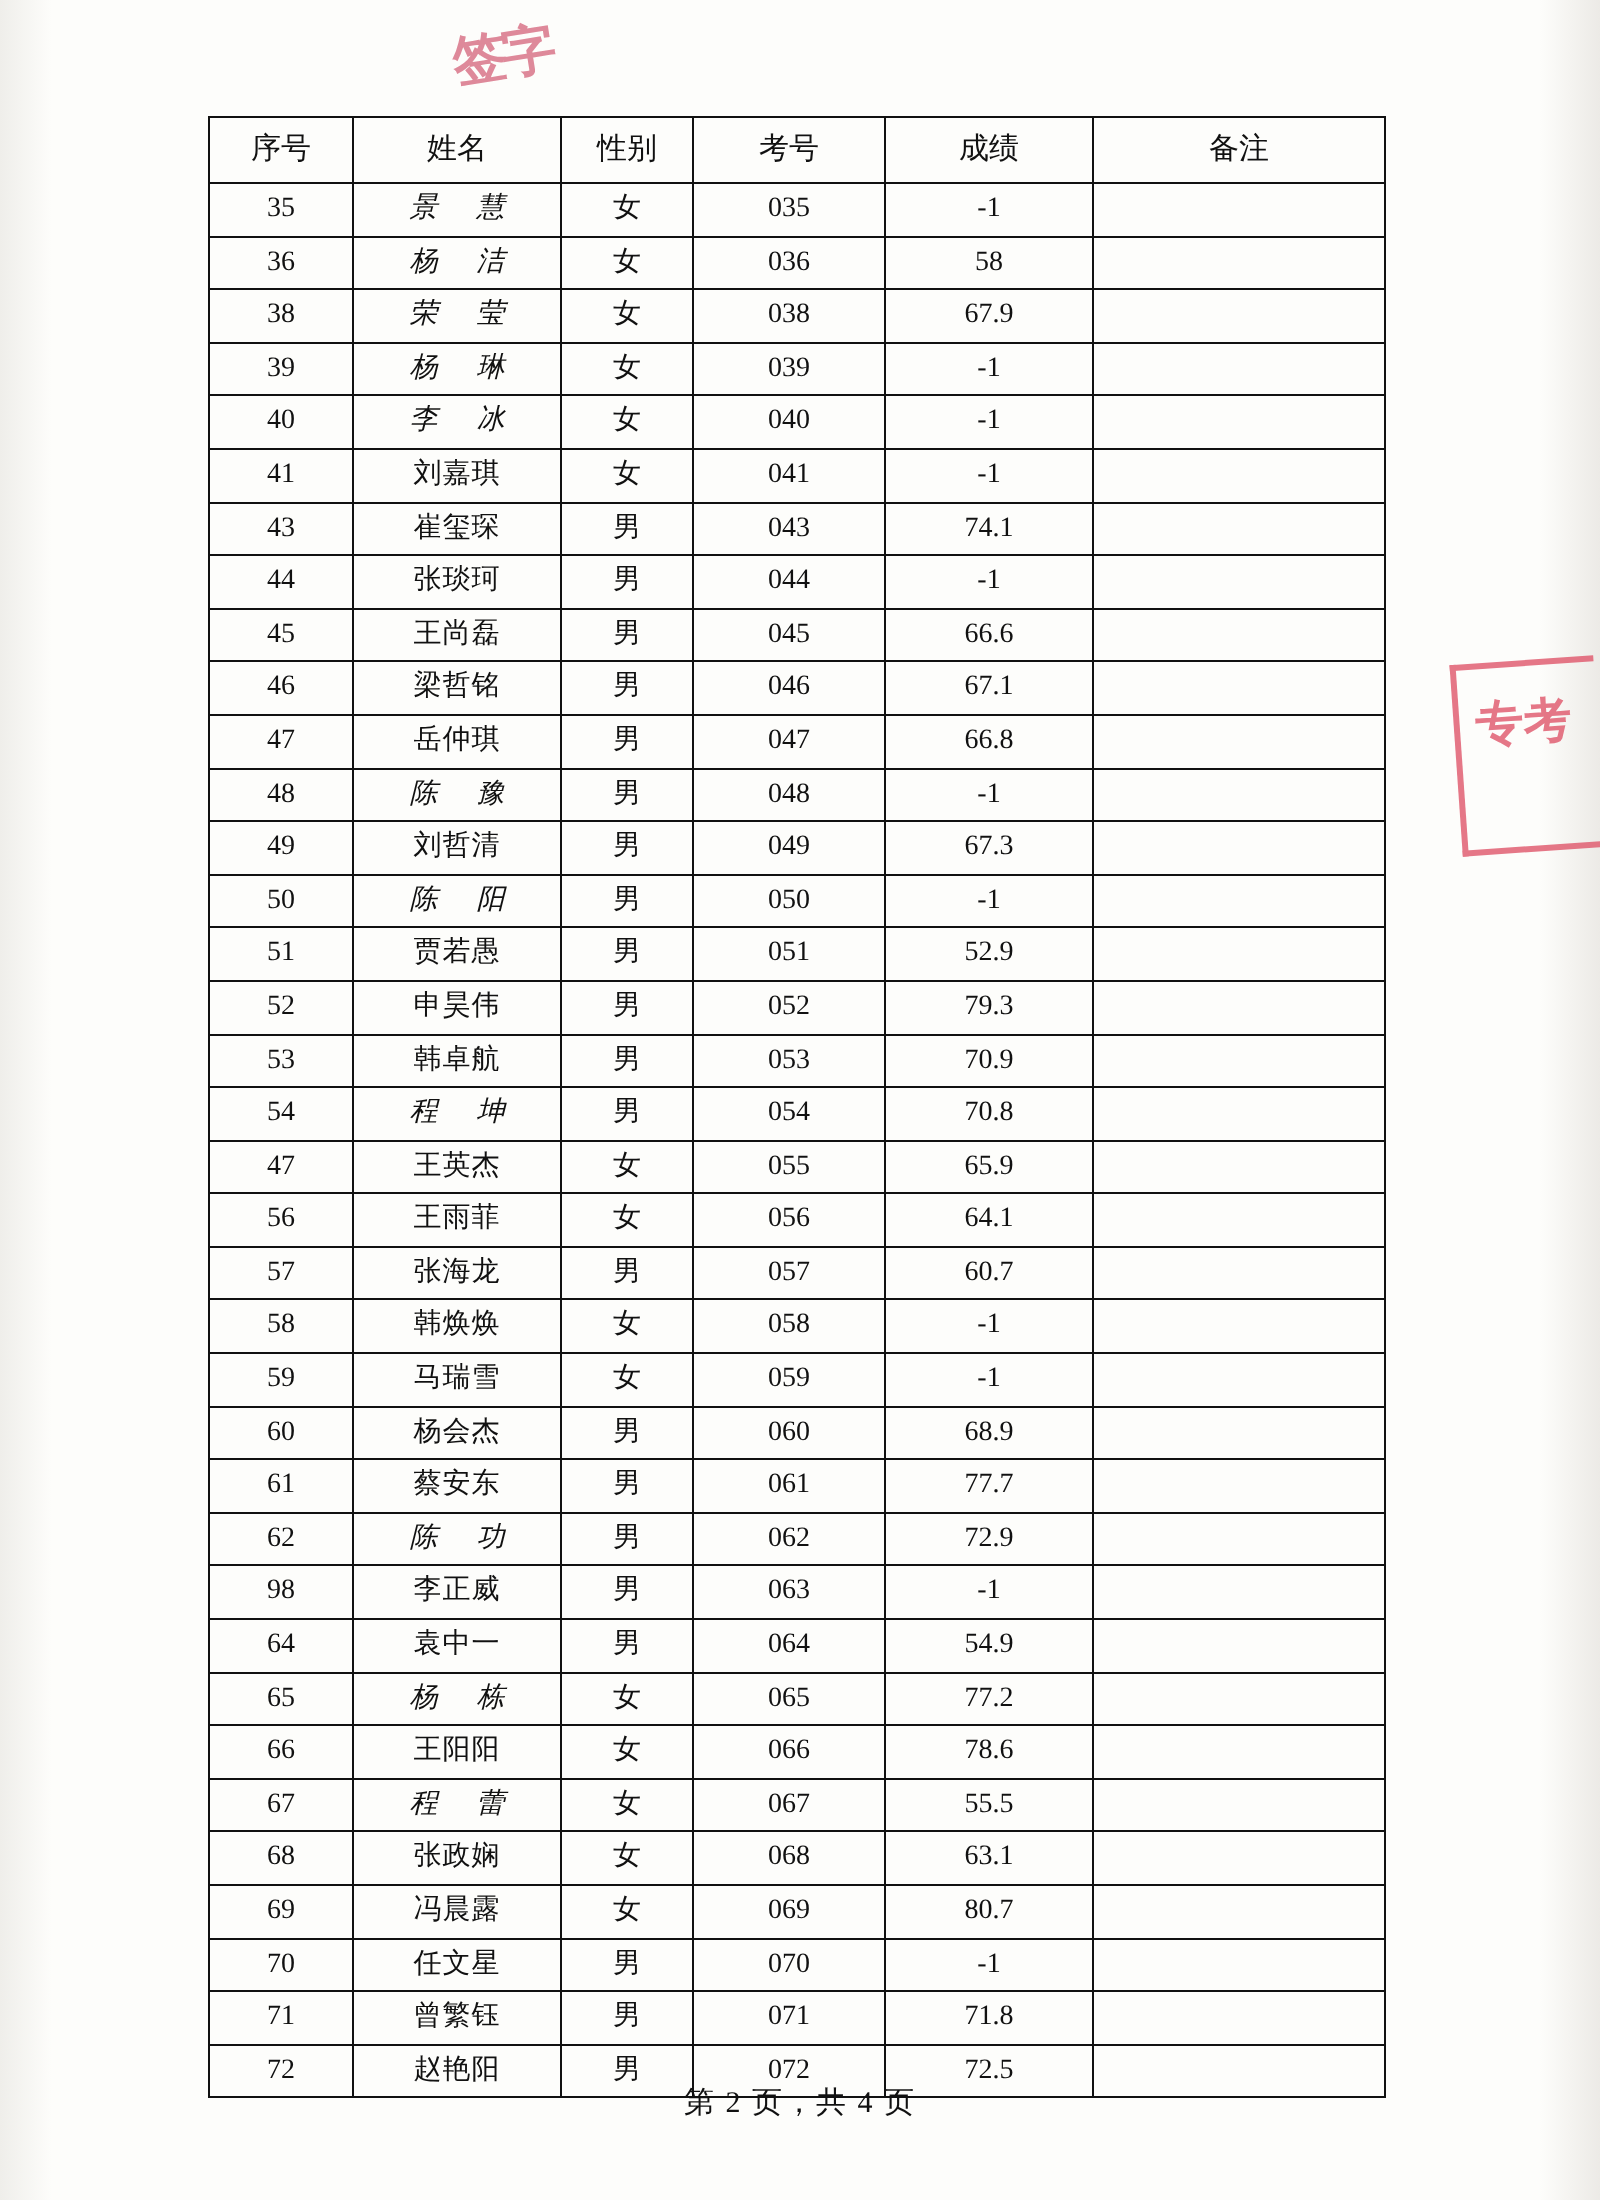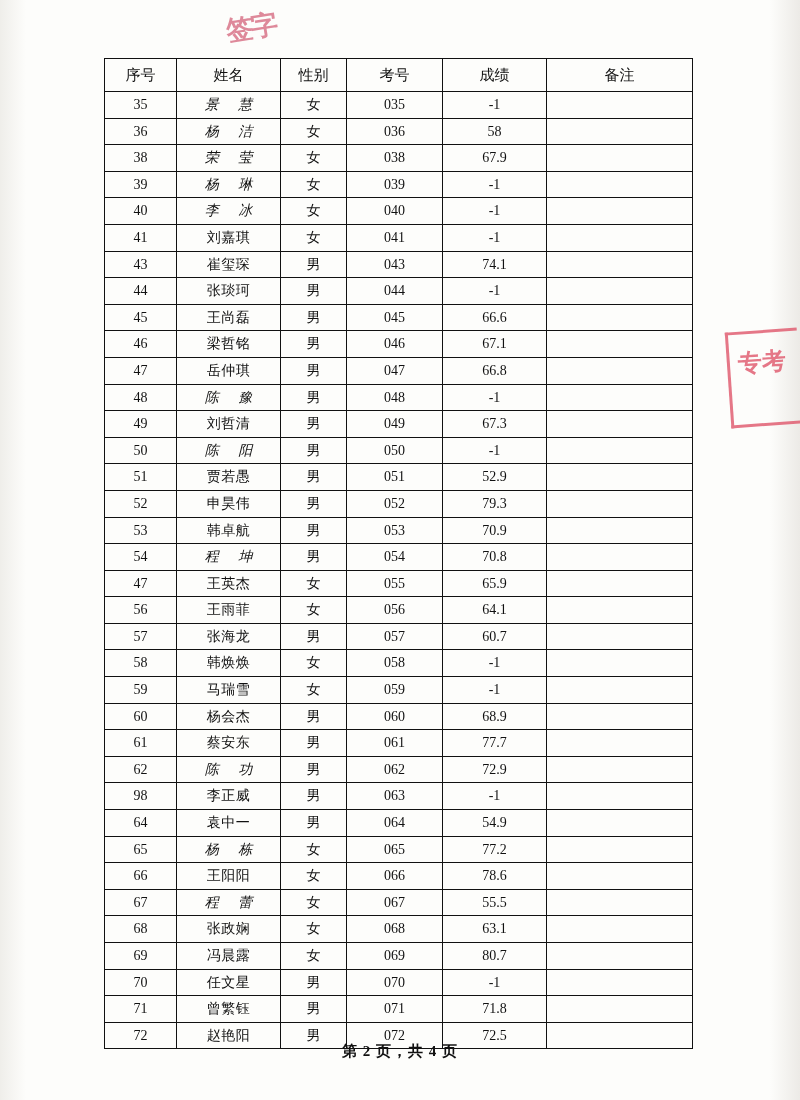--- a/index.html
+++ b/index.html
@@ -118,21 +118,21 @@
     font-style: italic;
   }
 
   .footer {
     position: absolute;
     left: 0;
     right: 0;
     top: 1042px;
     text-align: center;
     font-size: 15px;
-    font-weight: bold;
+    font-weight: normal;
     font-family: "Liberation Serif", "DejaVu Serif", serif;
     letter-spacing: 1px;
   }
 </style>
 </head>
 <body>
 
 <div class="page">
 
   <div class="scan-edge-left"></div>

